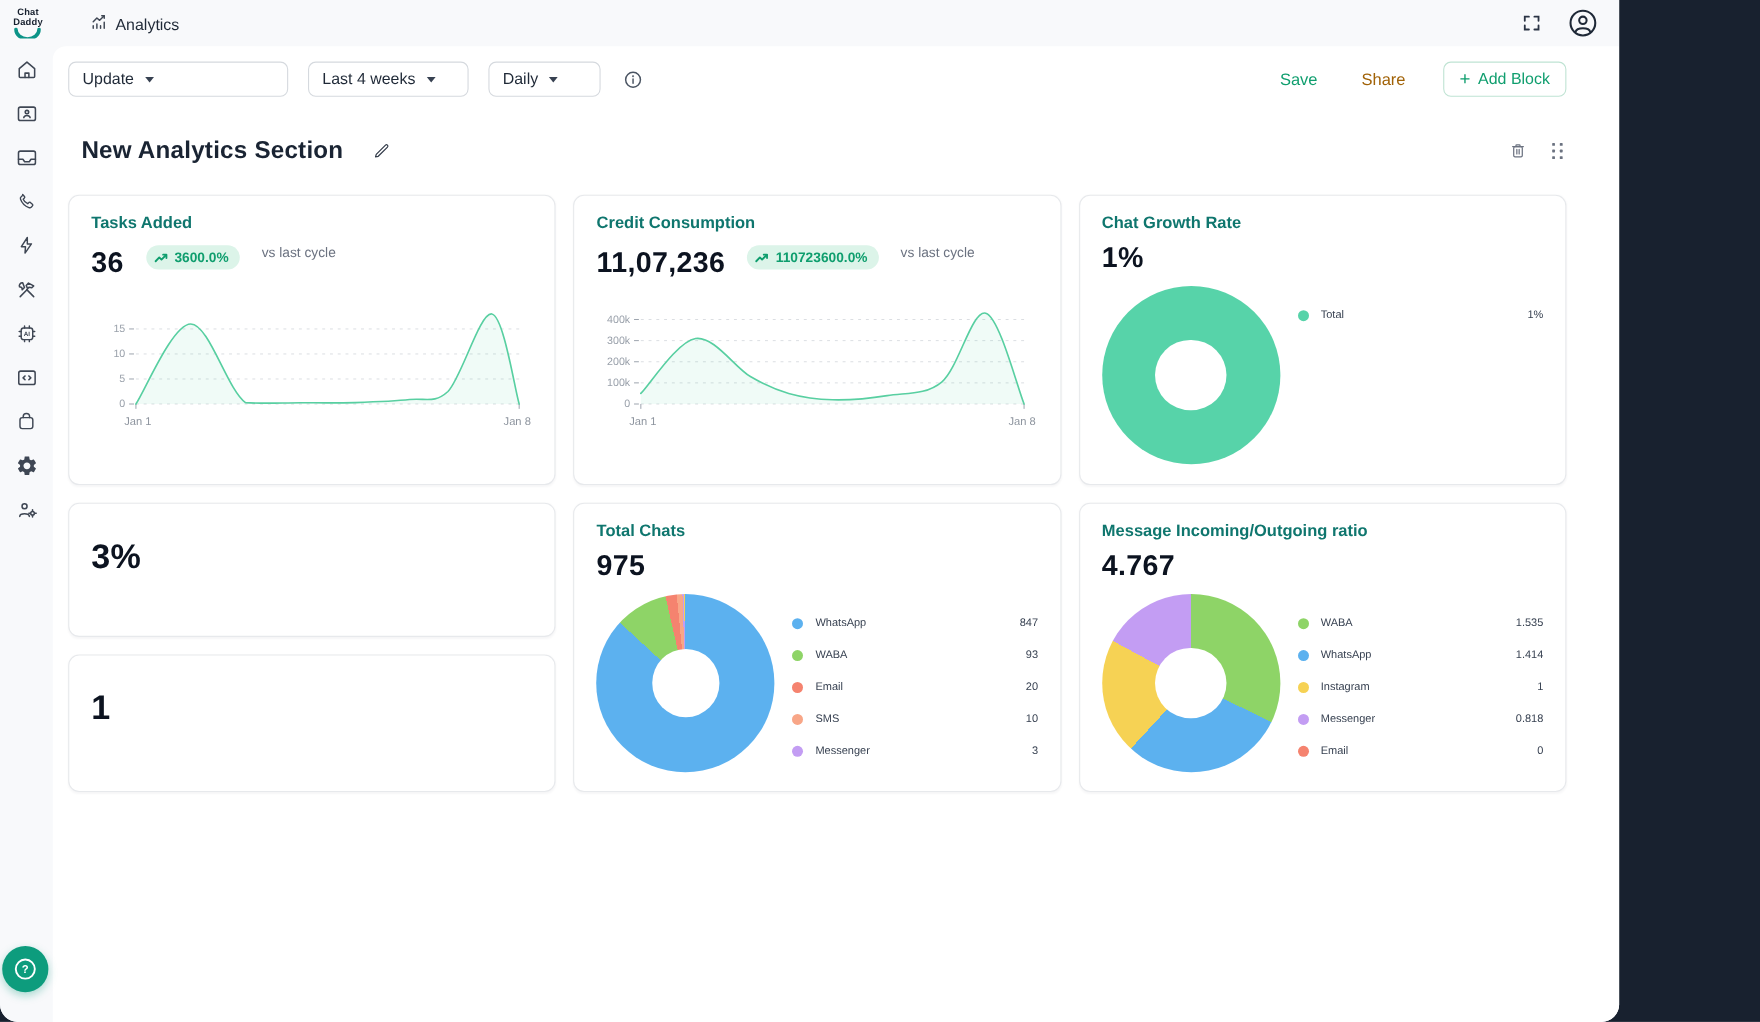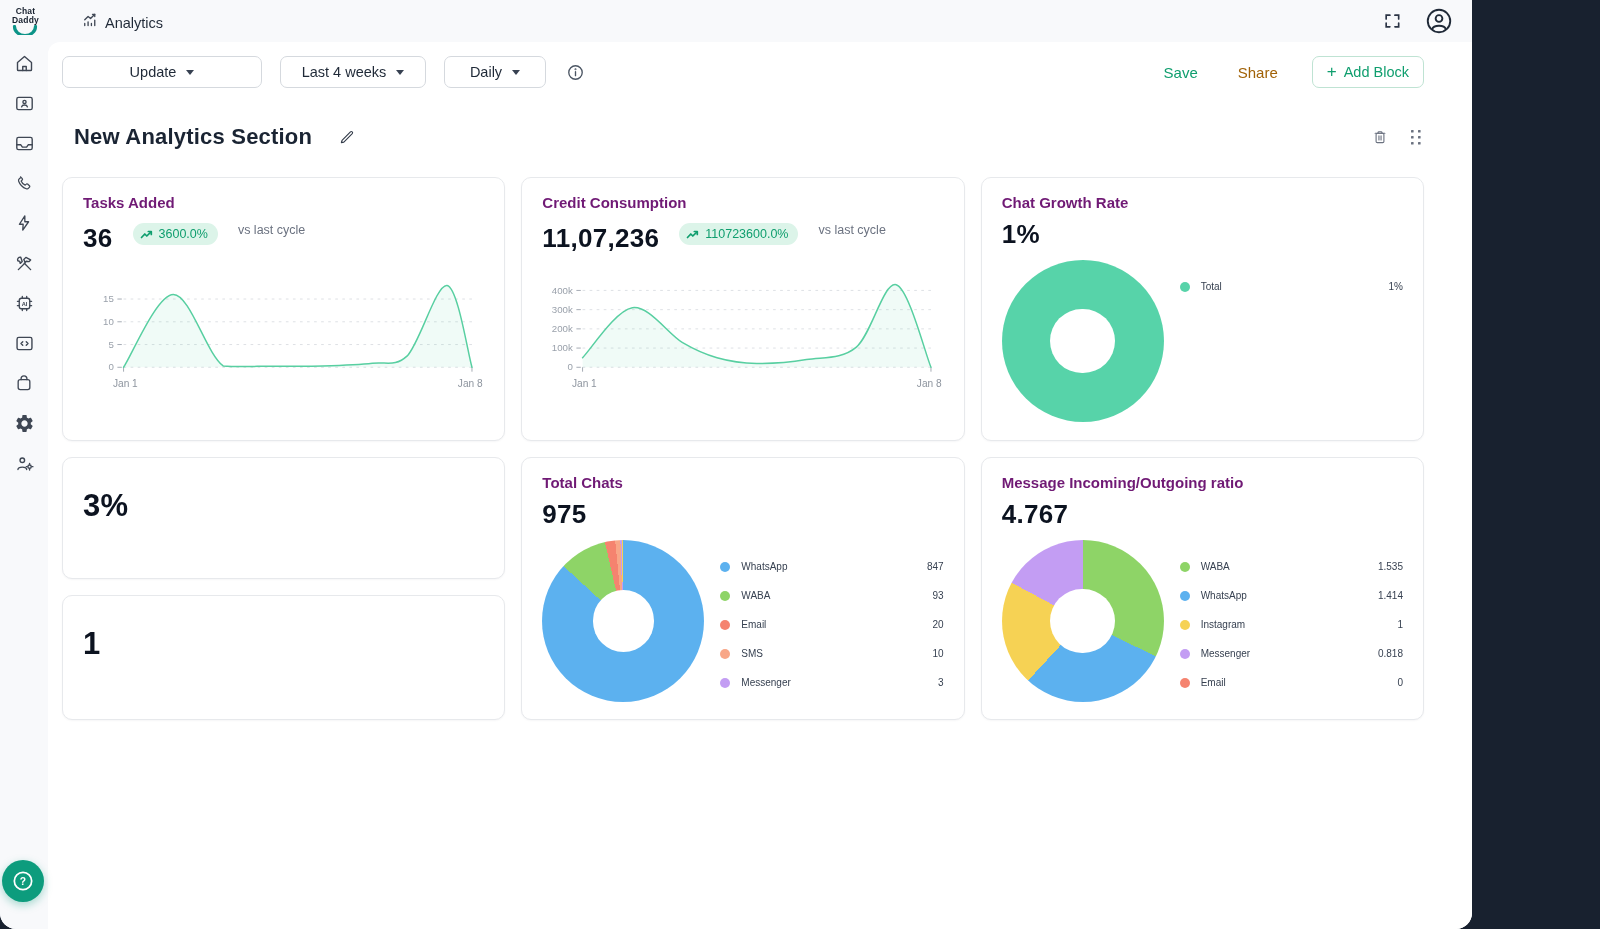--- a/index.html
+++ b/index.html
@@ -14,42 +14,42 @@
   .tb-title span{font-size:14.5px;color:#1f2937;font-weight:500}
   .tb-right{margin-left:auto;display:flex;align-items:center;gap:18px}
   .icon-btn{border:0;background:none;cursor:pointer;padding:2px;display:flex;align-items:center;justify-content:center}
   
   .body{flex:1;display:flex;min-height:0}
   .sidebar{flex:0 0 48px;display:flex;flex-direction:column;align-items:center;padding-top:3px;background:#f8f9fb}
   .side-btn{width:38px;height:36px;margin-bottom:4px;display:flex;align-items:center;justify-content:center;border:0;background:none;cursor:pointer;border-radius:8px}
   .main{flex:1;background:#fff;border-top-left-radius:12px;padding:14px 48px 0 14px;overflow:hidden;position:relative}
   
   .toolbar{display:flex;align-items:center;gap:18px}
-  .dd{height:32px;background:#fff;border:1px solid #d5d9de;border-radius:7px;display:inline-flex;align-items:center;justify-content:center;padding:0 12px;font-size:14.5px;color:#1f2937;cursor:pointer;font-family:inherit}
+  .dd{height:32px;background:#fff;border:1px solid #d5d9de;border-radius:7px;display:inline-flex;align-items:center;justify-content:flex-start;padding:0 12px;font-size:14.5px;color:#1f2937;cursor:pointer;font-family:inherit}
   .dd.w-update{width:200px}.dd.w-range{width:146px}.dd.w-daily{width:102px}
   .caret{width:0;height:0;border-left:4.5px solid transparent;border-right:4.5px solid transparent;border-top:5px solid #374151;margin-left:10px}
   .tb-actions{margin-left:auto;display:flex;align-items:center;gap:28px}
   .lnk{border:0;background:none;cursor:pointer;font-size:15px;font-weight:500;font-family:inherit}
   .lnk.save{color:#0f9e6e}.lnk.share{color:#a16207}
   .add-block{height:32px;border:1px solid #bfe3d3;background:#fff;border-radius:7px;color:#0f9e6e;font-size:14.5px;font-weight:500;display:inline-flex;align-items:center;gap:7px;padding:0 14px;cursor:pointer;font-family:inherit}
   .add-block .plus{font-size:17px;font-weight:500;margin-top:-1px}
   
   .section-head{display:flex;align-items:center;gap:12px;margin:24px 0 15px}
   .section-head h1{margin:12px;font-size:22px;font-weight:600;color:#1a2433;letter-spacing:.2px}
   .head-icons{margin-left:auto;display:flex;align-items:center;gap:18px}
   
   .grid{display:grid;grid-template-columns:repeat(3,1fr);gap:16px}
   .card{background:#fff;border:1px solid #e7e9ec;border-radius:10px;padding:16px 20px;box-shadow:0 1px 2px rgba(16,24,40,.04);overflow:hidden}
-  .card h3{margin:0;font-size:15px;font-weight:600;color:#701a75}
+  .card h3{margin:0;font-size:15px;font-weight:600;color:#0f766e}
   .h264{height:264px}.h263{height:263px}.h122{height:122px}.h125{height:125px}
   .col-stack{display:flex;flex-direction:column;gap:16px}
   .valrow{display:flex;align-items:flex-start;gap:20px;margin-top:12px}
   .big{font-size:26px;font-weight:700;color:#0c1320;letter-spacing:.3px}
   .big.xl{font-size:31px}
-  .badge{display:inline-flex;align-items:center;gap:6px;background:#dcf4e9;border-radius:999px;padding:4px 10px 4px 7px;font-size:12.5px;font-weight:400;color:#0f9e6e}
+  .badge{display:inline-flex;align-items:center;gap:6px;background:#dcf4e9;border-radius:999px;padding:4px 10px 4px 7px;font-size:12.5px;font-weight:700;color:#0f9e6e}
   .vs{font-size:12.5px;color:#6b7280}
   .linechart{display:block;width:100%;height:140px;margin-top:8px}
   
   .donut-row{display:flex;margin-top:10px}
   .donut{width:162px;height:162px;flex:0 0 162px;border-radius:50%;position:relative}
   .donut .hole{position:absolute;border-radius:50%;background:#fff}
   .legend{flex:1;margin-left:16px;padding-top:3px}
   .legend.clip{max-height:164px;overflow:hidden}
   .lrow{display:flex;align-items:flex-end;height:29px;font-size:10px;color:#374151}
   .ldot{width:10px;height:10px;border-radius:50%;margin-right:11px;flex:0 0 10px}

